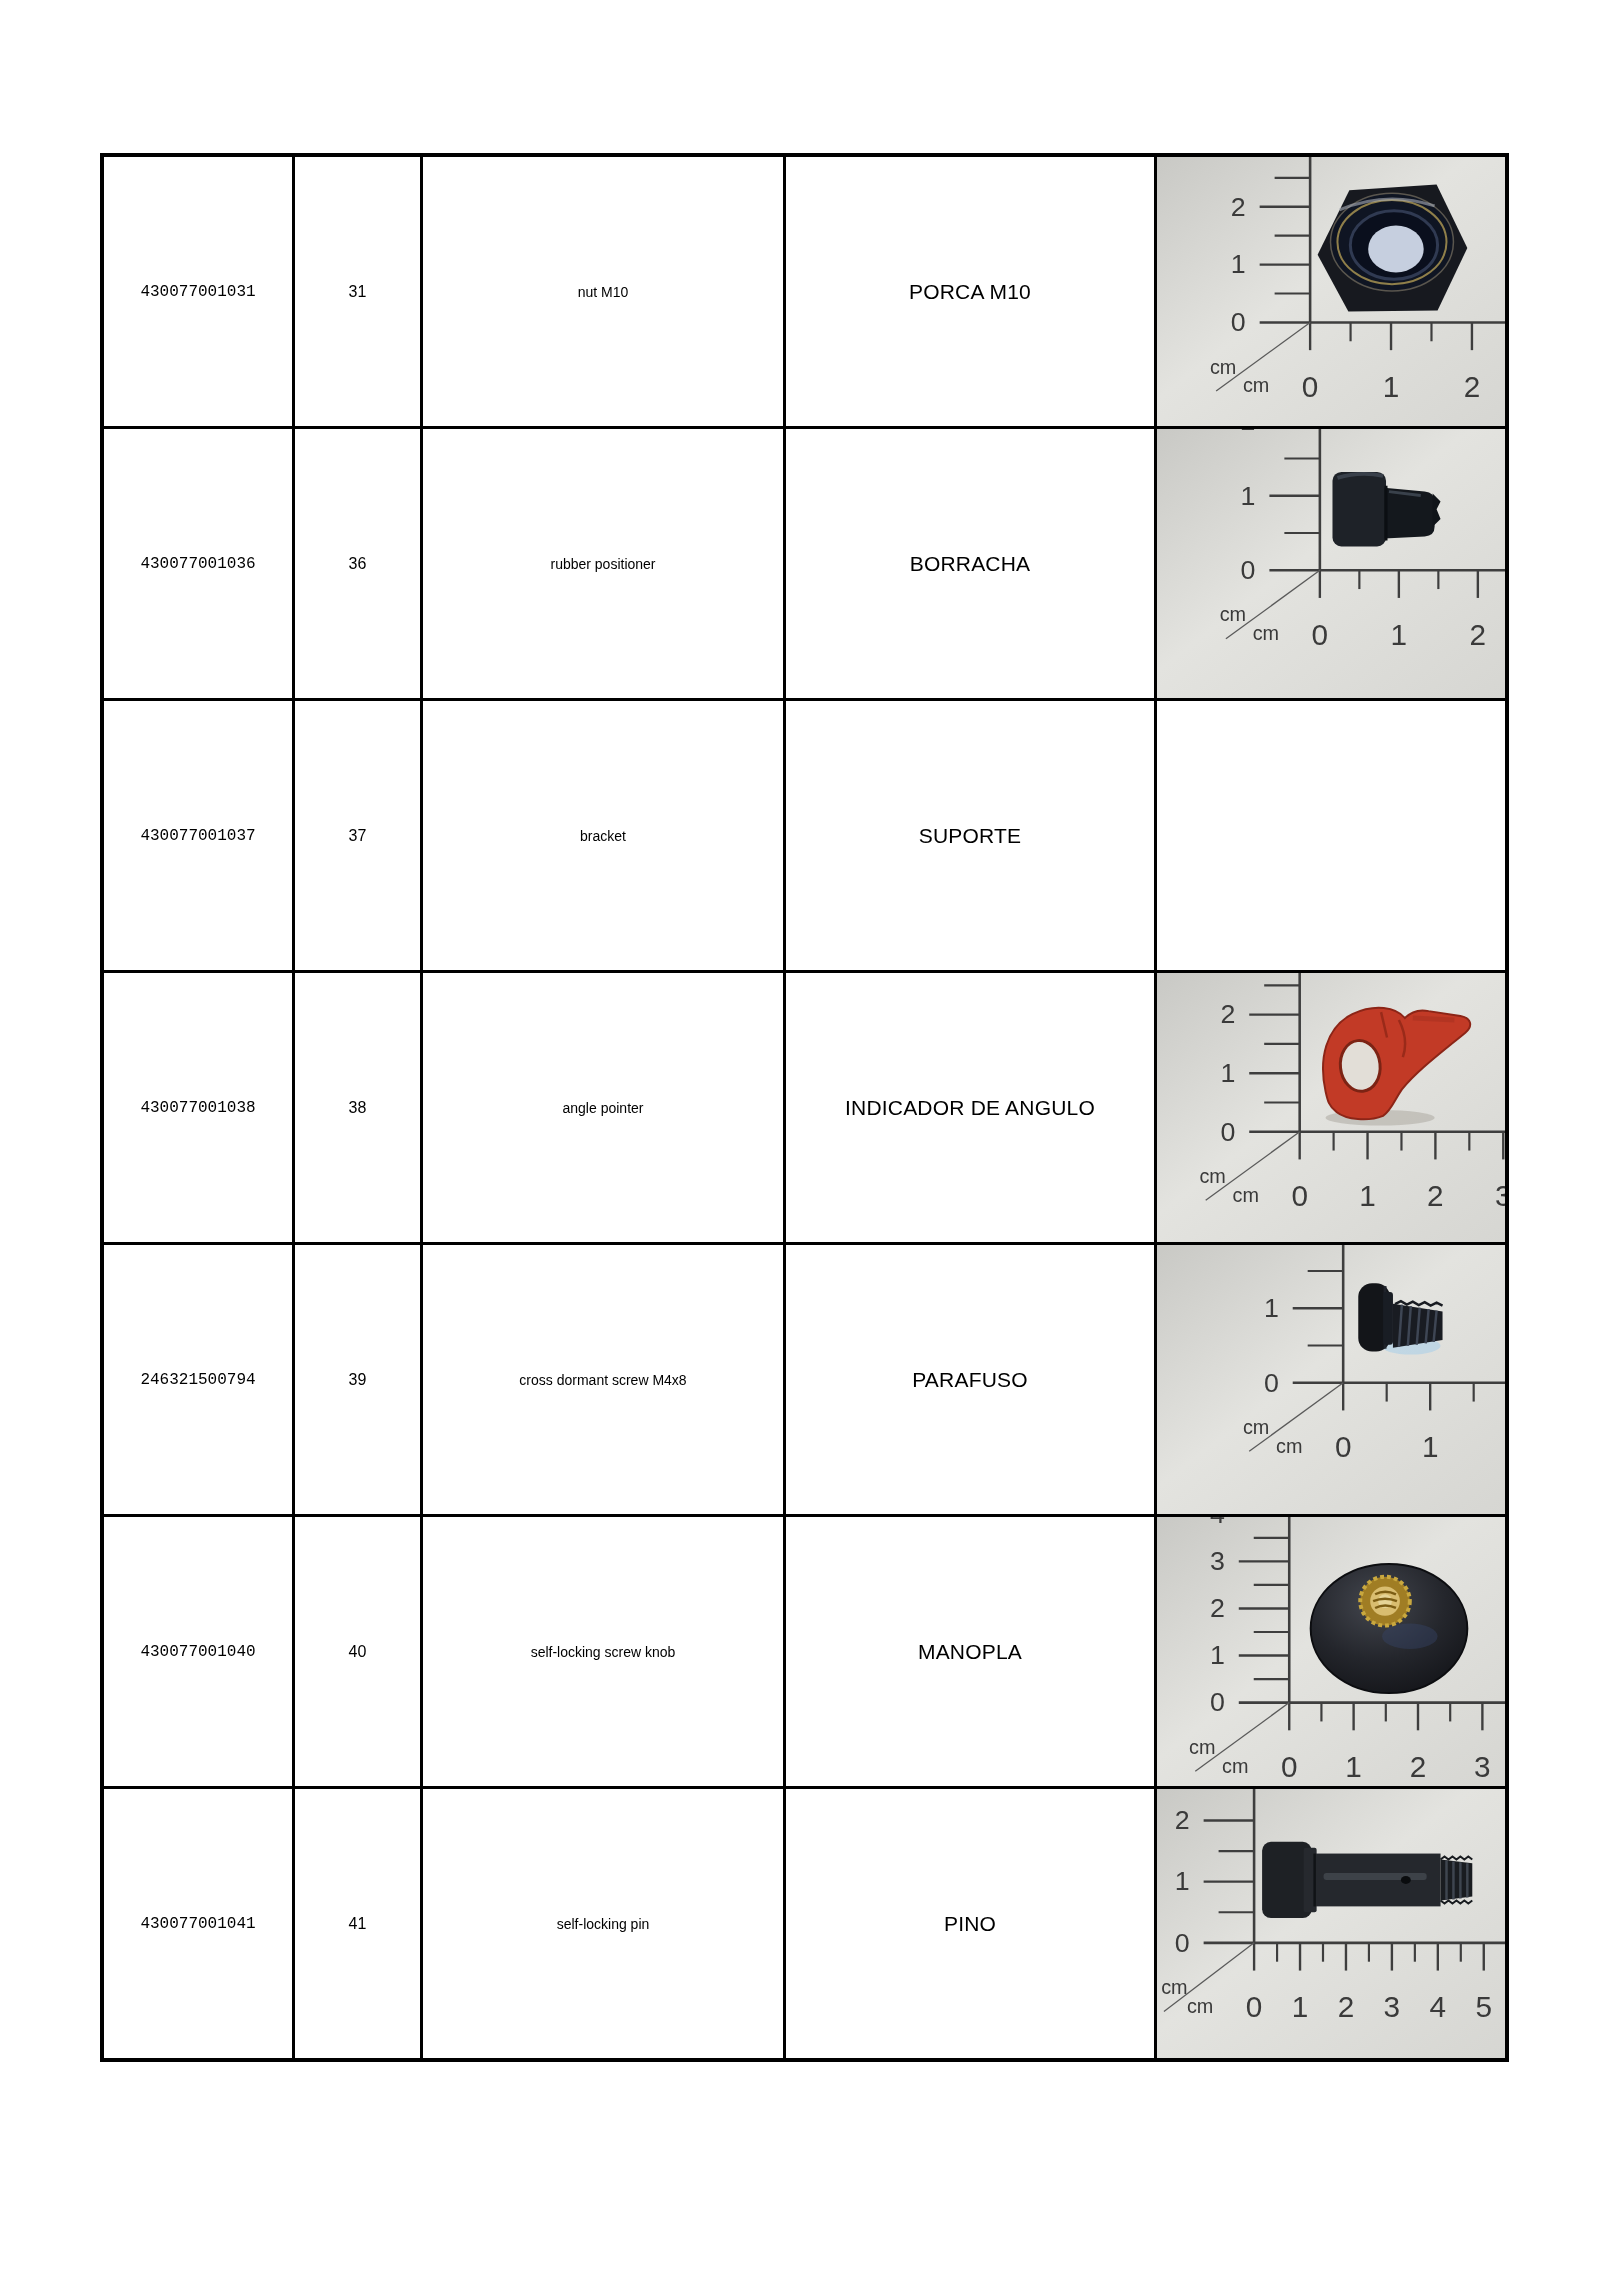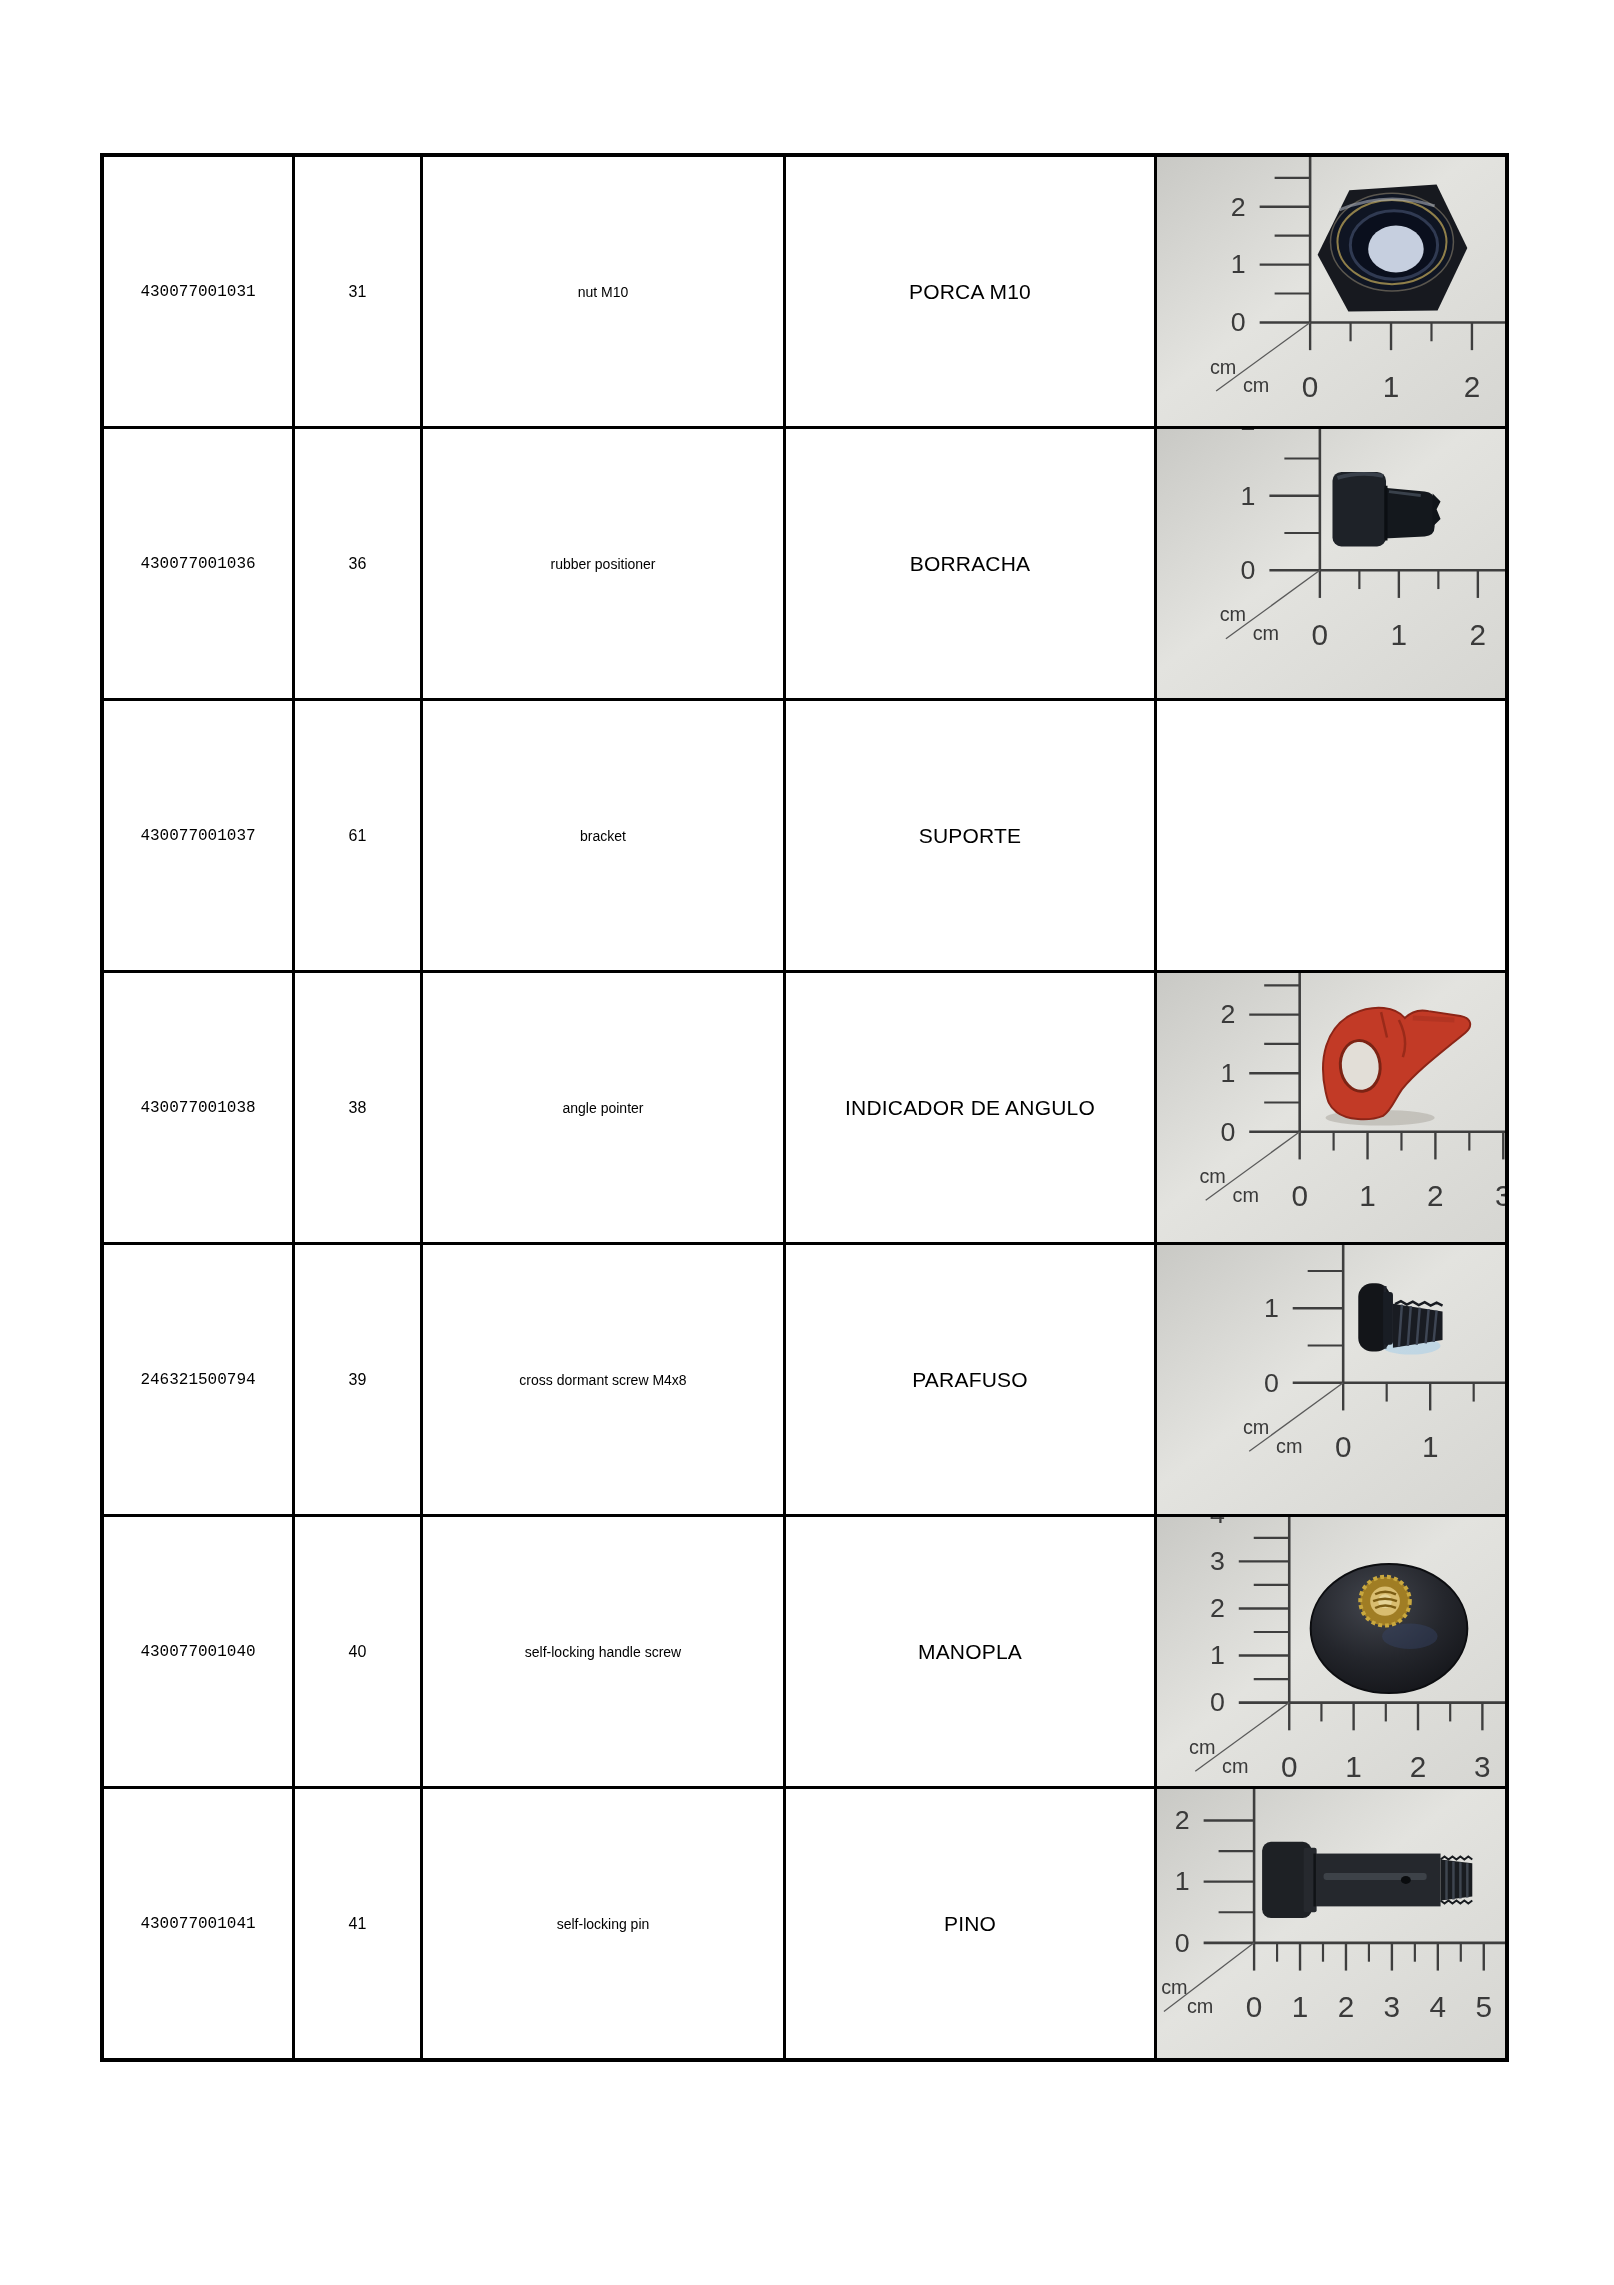--- a/index.html
+++ b/index.html
@@ -118,21 +118,21 @@
       <path d="M 278,66 l 8,8 -4,8 4,10 -8,8 z" fill="#101419"></path>
       <path d="M 182,50 Q 205,43 228,48" stroke="#3c444e" stroke-width="4" fill="none" opacity="0.9"></path>
       <path d="M 231,58 L 231,114" stroke="#0b0e12" stroke-width="3"></path>
       <path d="M 234,64 L 266,68" stroke="#434c57" stroke-width="3" opacity="0.8"></path>
               </svg>
             </div>
           </td>
       </tr>
       <tr>
         <td class="c-part">430077001037</td>
-        <td class="c-item">61</td>
+        <td class="c-item">37</td>
         <td class="c-en">bracket</td>
         <td class="c-pt">SUPORTE</td>
         <td class="c-photo">
             <div class="photo-wrap"></div>
           </td>
       </tr>
       <tr>
         <td class="c-part">430077001038</td>
         <td class="c-item">38</td>
         <td class="c-en">angle pointer</td>
@@ -222,21 +222,21 @@
       <polygon points="238,60 288,68 288,97 238,105" fill="#191c22"></polygon>
       <path d="M 240,60.5 l 6,-3 6,3.5 6,-3 6,3.5 6,-3 6,3.5 6,-3 6,3" stroke="#191c22" stroke-width="2.5" fill="none"></path>
       <path d="M247,61 l-3,43 M256,62.5 l-3,40.5 M265,64 l-3,38 M274,65.5 l-3,35 M282,67 l-3,32" stroke="#3e4654" stroke-width="2.5"></path>
               </svg>
             </div>
           </td>
       </tr>
       <tr>
         <td class="c-part">430077001040</td>
         <td class="c-item">40</td>
-        <td class="c-en">self-locking handle screw</td>
+        <td class="c-en">self-locking screw knob</td>
         <td class="c-pt">MANOPLA</td>
         <td class="c-photo">
             <div class="photo-wrap">
               <svg viewBox="0 0 351 275" preserveAspectRatio="none" xmlns="http://www.w3.org/2000/svg">
                 <defs>
                   <linearGradient id="bg5" x1="0" y1="0" x2="1" y2="1">
           <stop offset="0" stop-color="#c9c9c5"></stop>
                     <stop offset="0.45" stop-color="#e3e3df"></stop>
                     <stop offset="1" stop-color="#d6d6d2"></stop>
         </linearGradient>

